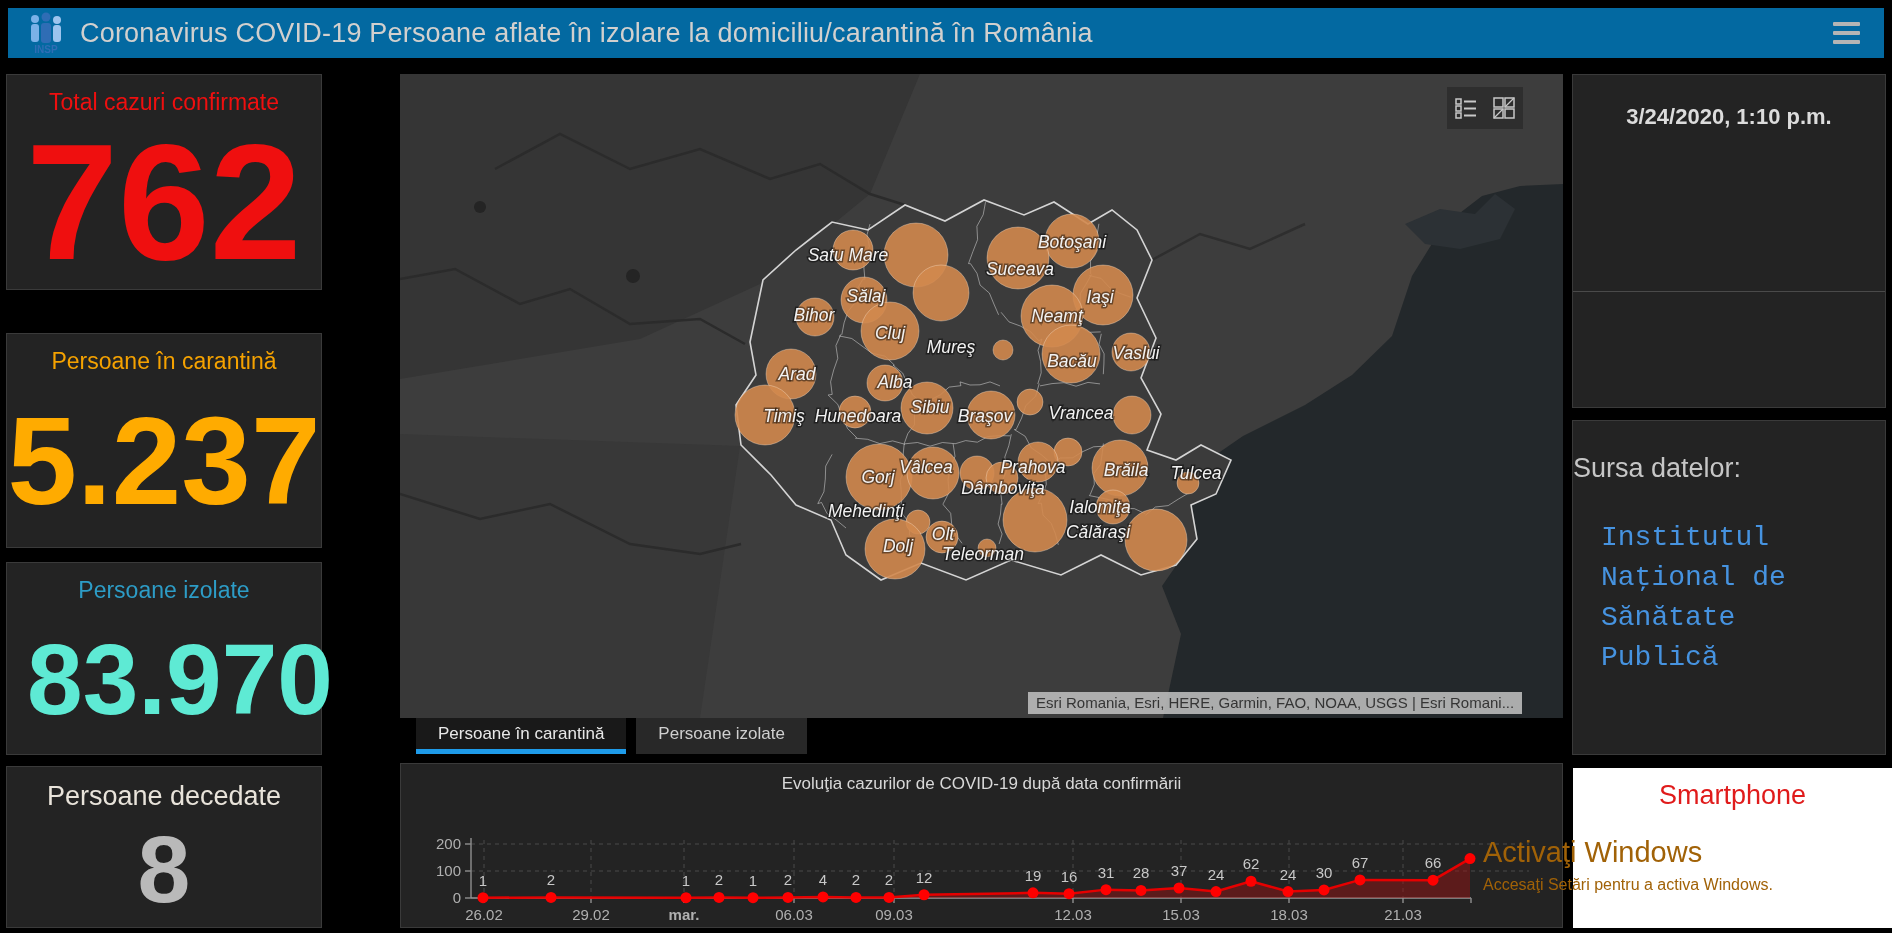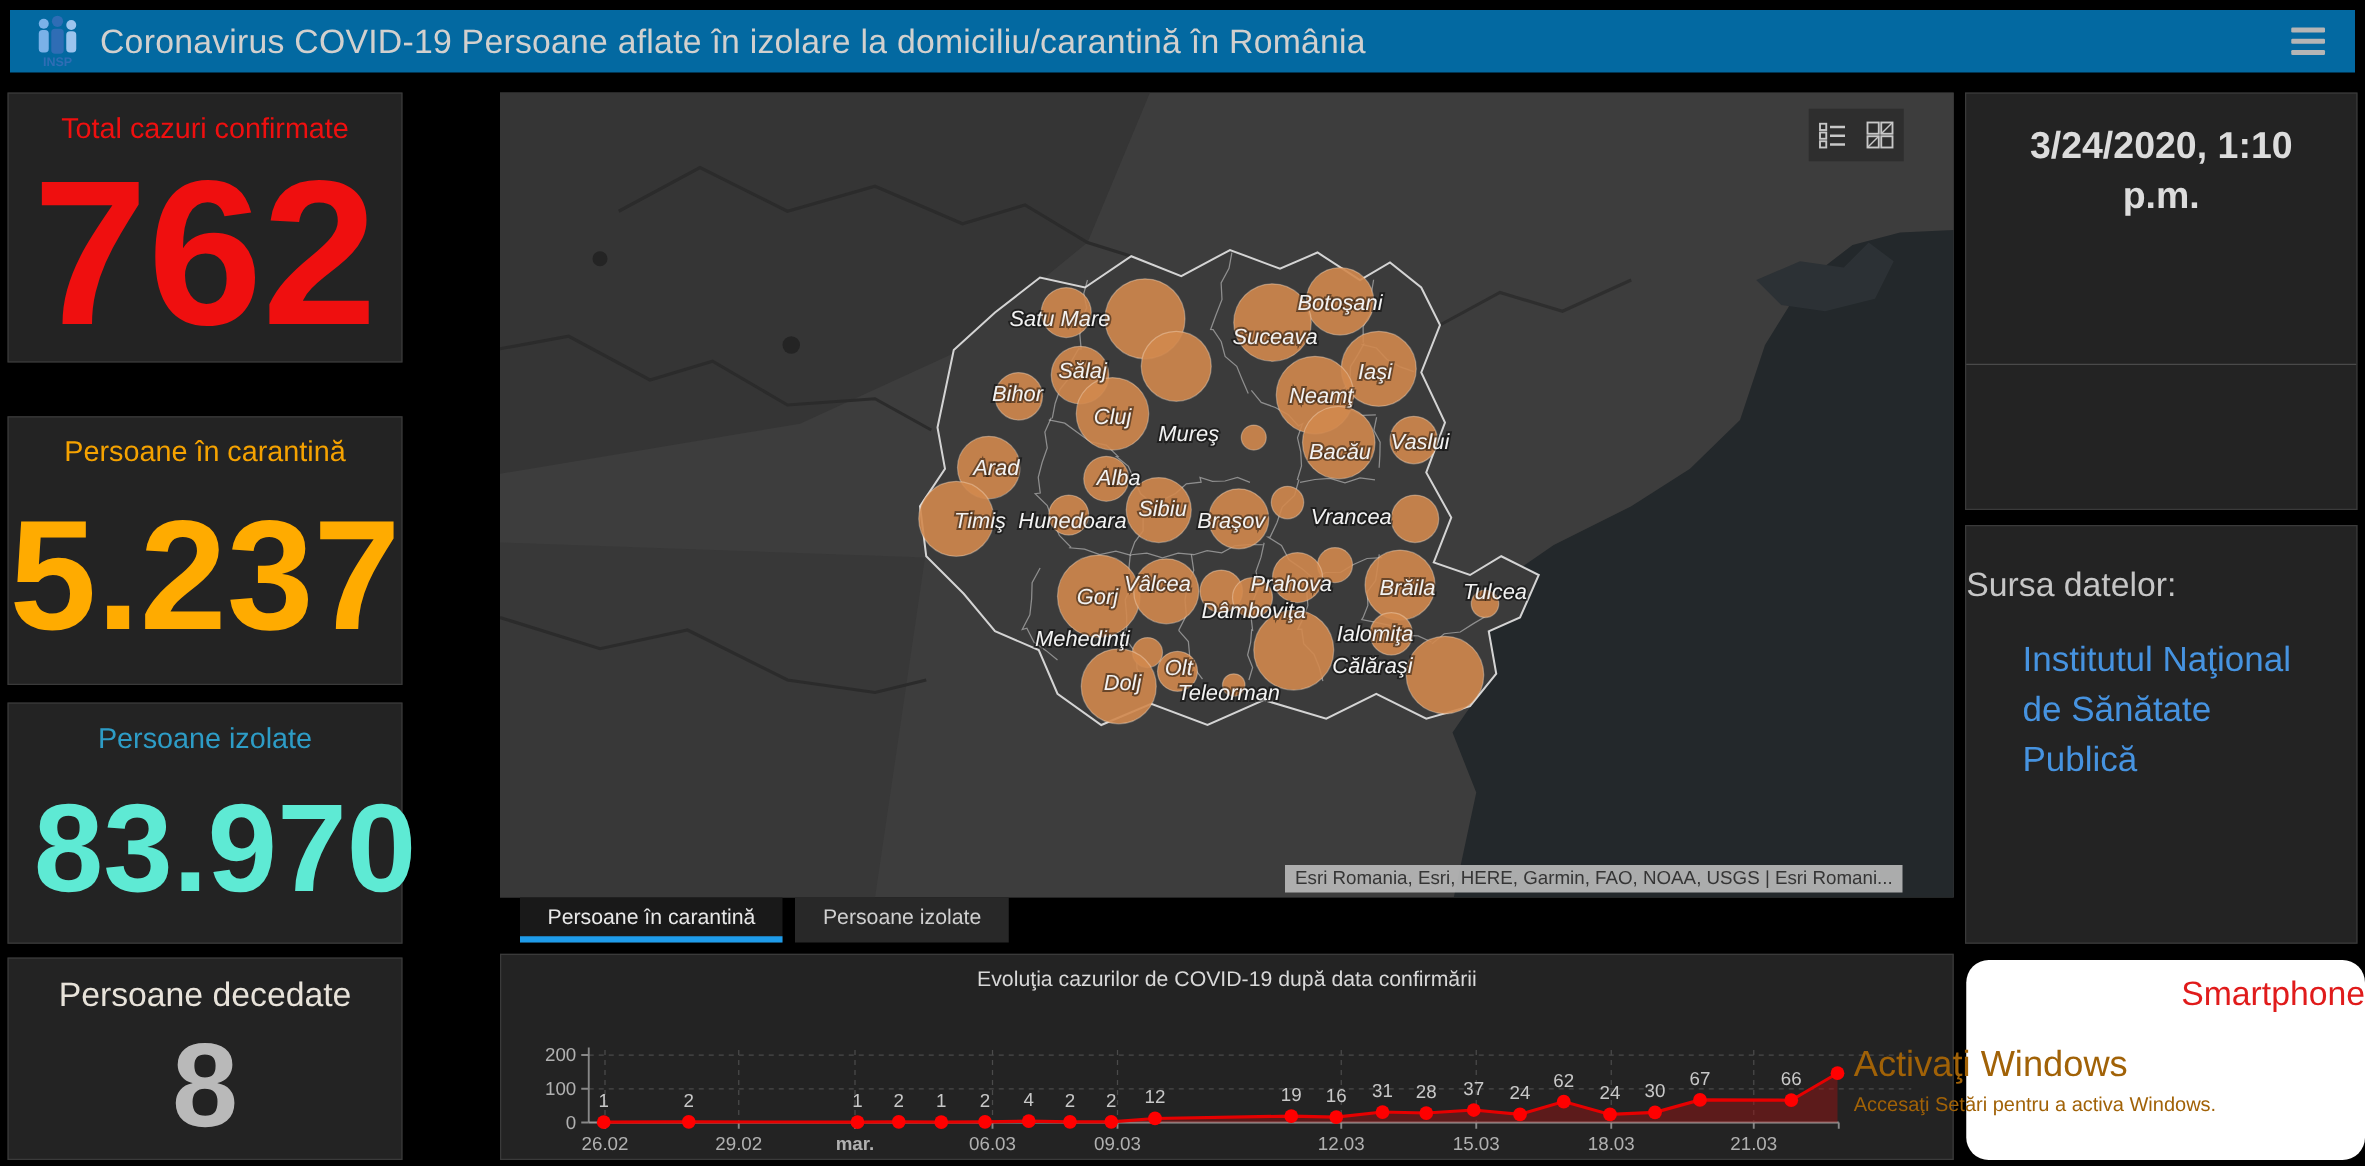--- a/index.html
+++ b/index.html
@@ -31,26 +31,26 @@
   .tab{display:flex;align-items:center;padding:0 22px;font-size:17px;cursor:pointer;margin-right:10px;box-sizing:border-box;}
   .tab.active{background:#191919;color:#e8e8e8;border-bottom:5px solid #1e9be9;}
   .tab.inactive{background:#282828;color:#cfcfcf;border-bottom:5px solid transparent;}
   
   #chart-panel{left:400px;top:763px;width:1163px;height:165px;background:#232323;border:1px solid #3a3a3a;box-sizing:border-box;}
   #chart-title{text-align:center;color:#d8d8d8;font-size:17px;padding-top:10px;}
   
   .right-panel{left:1572px;width:314px;background:#232323;border:1px solid #3a3a3a;box-sizing:border-box;color:#c6c6c6;}
   #update-panel{top:74px;height:334px;text-align:center;}
   #update-title{font-size:25px;line-height:34px;padding:14px 24px 0 24px;}
-  #update-date{font-size:30px;font-weight:700;color:#dcdcdc;line-height:40px;margin-top:22px;padding:0 40px;}
+  #update-date{font-size:22px;font-weight:700;color:#dcdcdc;line-height:40px;margin-top:22px;padding:0 40px;}
   #update-divider{position:absolute;left:0;top:216px;width:100%;border-bottom:1px solid #4a4a4a;}
   #source-panel{top:420px;height:335px;text-align:left;}
   #source-label{font-size:27px;padding-top:32px;}
-  #source-link{font-size:28px;line-height:40px;color:#4693e0;margin-top:24px;padding:0 45px;cursor:pointer;}
-  #smartphone-panel{left:1573px;top:768px;width:319px;height:160px;background:#ffffff;text-align:right;border-radius:18px;}
+  #source-link{font-size:28px;line-height:40px;color:#4693e0;margin-top:34px;padding:0 28px;cursor:pointer;font-family:Liberation Mono, monospace;}
+  #smartphone-panel{left:1573px;top:768px;width:319px;height:160px;background:#ffffff;text-align:center;}
   #smartphone-label{color:#e01b1b;font-size:27px;padding-top:12px;}
   
   #watermark{left:1483px;top:836px;z-index:30;color:#a16207;pointer-events:none;}
   #watermark .wm1{font-size:29px;}
   #watermark .wm2{font-size:16px;margin-top:7px;}
 </style>
 </head>
 <body>
 
 <div id="header" class="abs">

